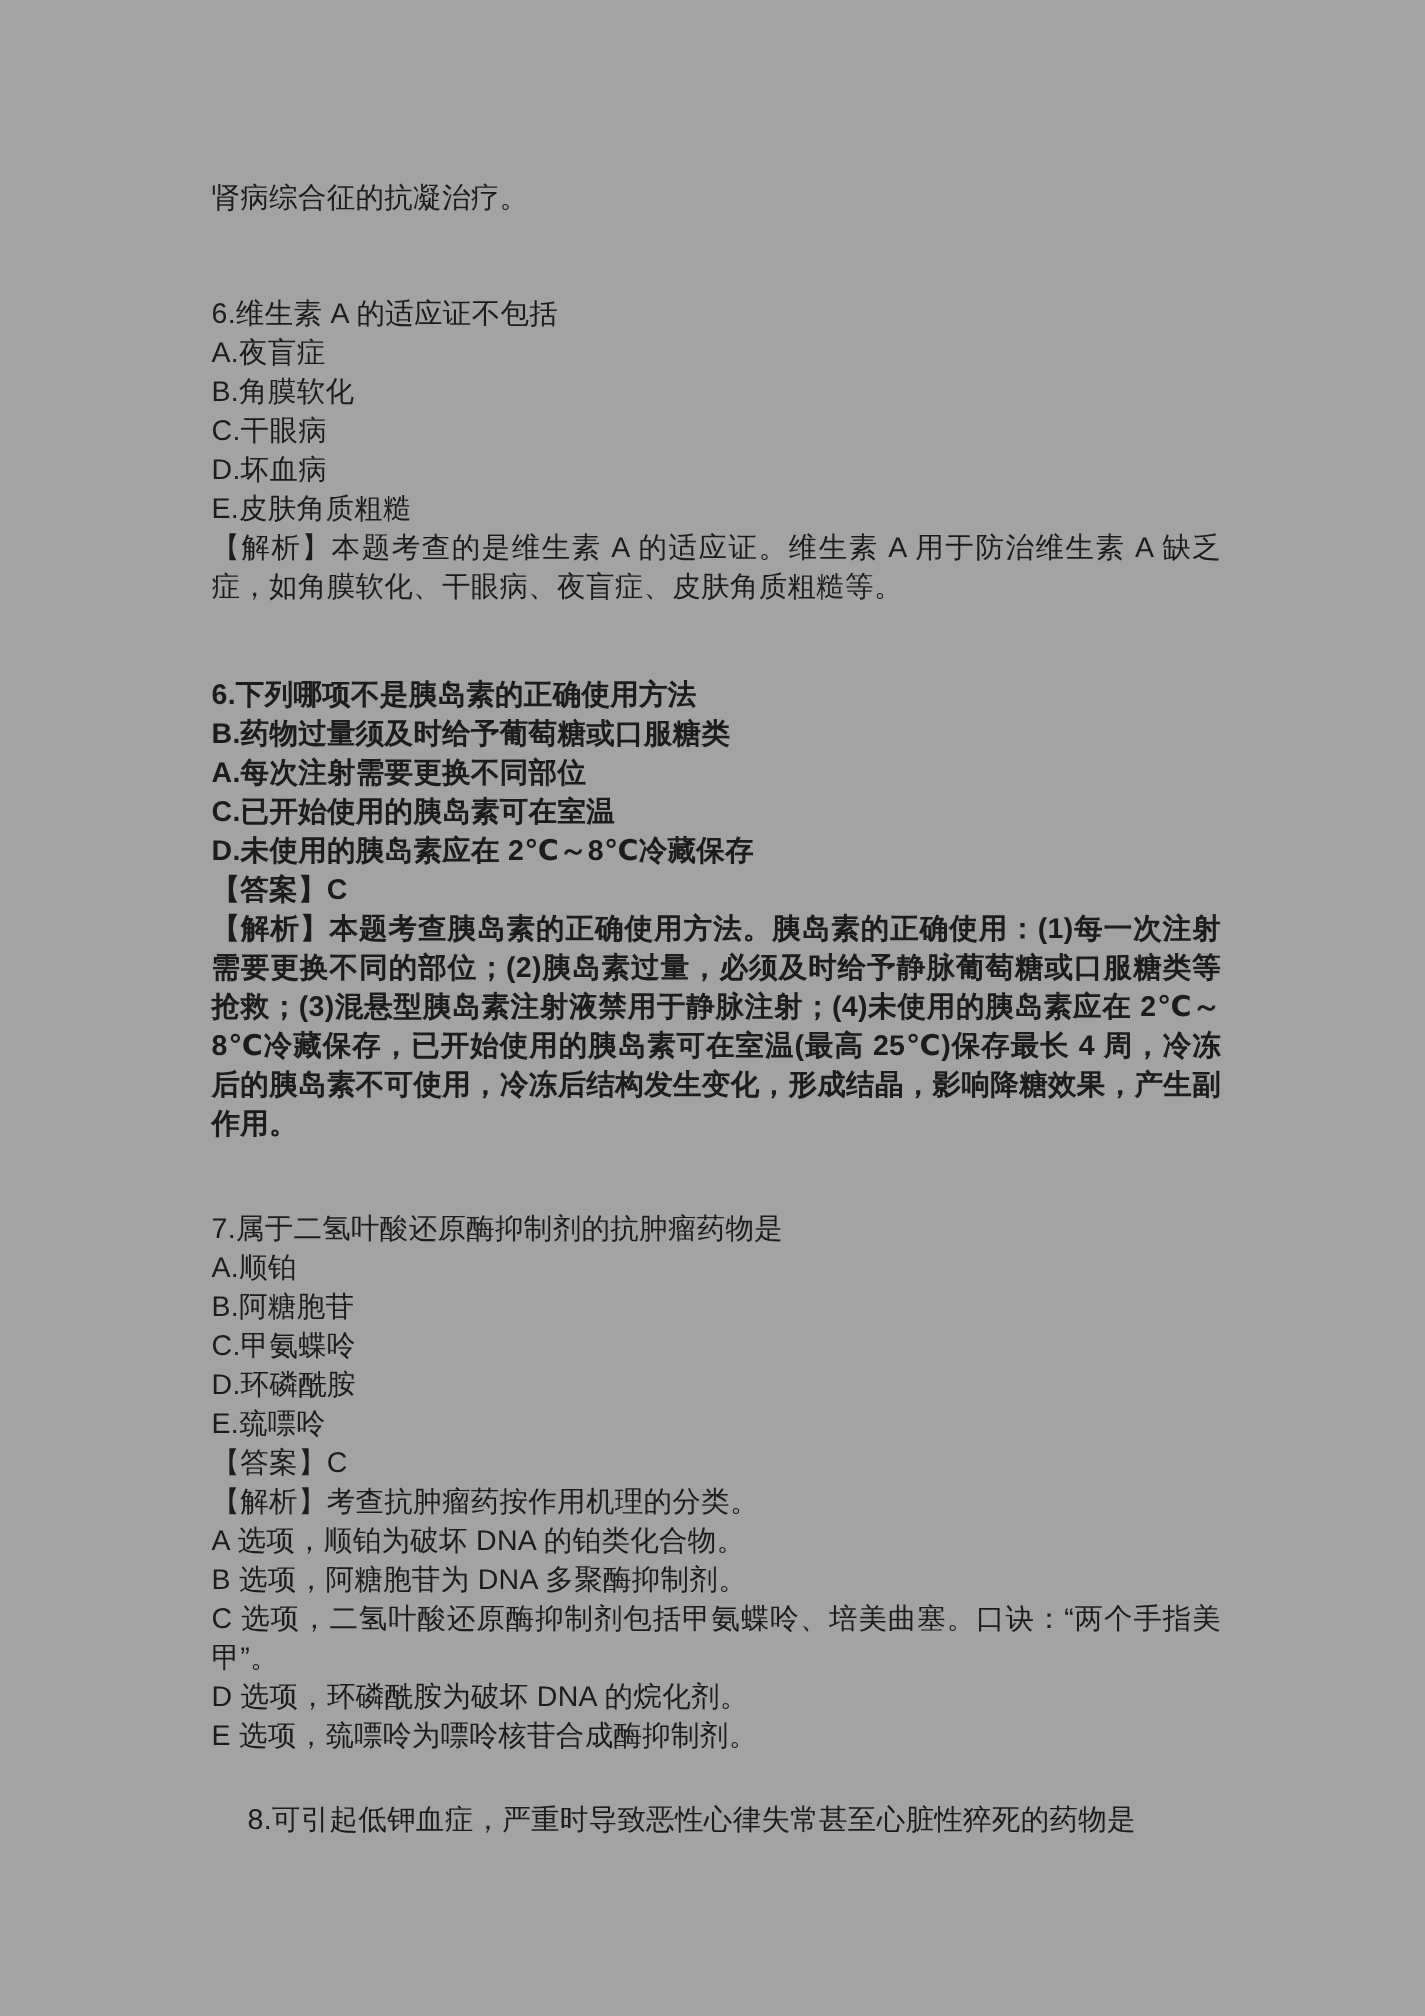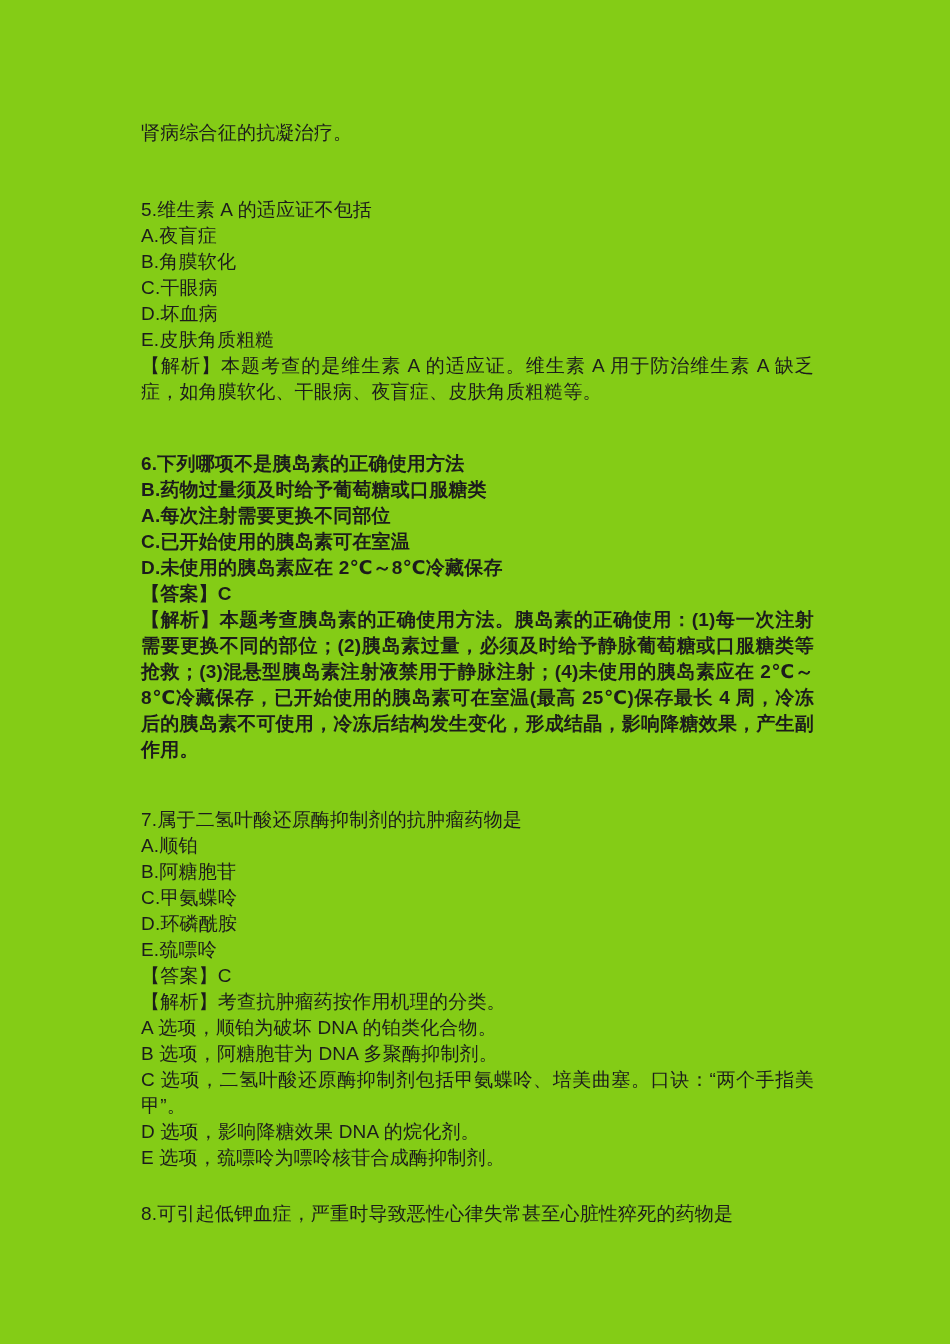--- a/index.html
+++ b/index.html
@@ -12,47 +12,47 @@
     height: 1344px;
     overflow: hidden;
     font-family: "Liberation Sans", "DejaVu Sans", sans-serif;
     color: #1c1c1c;
   }
   .page {
     box-sizing: border-box;
     width: 950px;
     height: 1344px;
     padding: 120px 136px 0 141px;
-    background: #84cc16;
+    background: #a3a3a3;
   }
   .page p {
     margin: 0;
     font-size: 19px;
     line-height: 26px;
     letter-spacing: 0.2px;
     white-space: normal;
   }
   .wrapped {
     text-align: justify;
     text-justify: inter-character;
   }
   .q-block-5 { margin-top: 51px; }
   .q-block-6 { margin-top: 46px; font-weight: bold; }
   .q-block-7 { margin-top: 44px; }
-  .q-block-8 { margin-top: 30px; }
+  .q-block-8 { margin-top: 30px; margin-left: 24px; }
 </style>
 </head>
 <body>
 
 <div class="page">
 
   <p class="wrapped">肾病综合征的抗凝治疗。</p>
 
   <section class="q-block-5">
-    <p>5.维生素 A 的适应证不包括</p>
+    <p>6.维生素 A 的适应证不包括</p>
     <p>A.夜盲症</p>
     <p>B.角膜软化</p>
     <p>C.干眼病</p>
     <p>D.坏血病</p>
     <p>E.皮肤角质粗糙</p>
     <p class="wrapped">【解析】本题考查的是维生素 A 的适应证。维生素 A 用于防治维生素 A 缺乏症，如角膜软化、干眼病、夜盲症、皮肤角质粗糙等。</p>
   </section>
 
   <section class="q-block-6">
     <p>6.下列哪项不是胰岛素的正确使用方法</p>
@@ -69,21 +69,21 @@
     <p>A.顺铂</p>
     <p>B.阿糖胞苷</p>
     <p>C.甲氨蝶呤</p>
     <p>D.环磷酰胺</p>
     <p>E.巯嘌呤</p>
     <p>【答案】C</p>
     <p>【解析】考查抗肿瘤药按作用机理的分类。</p>
     <p>A 选项，顺铂为破坏 DNA 的铂类化合物。</p>
     <p>B 选项，阿糖胞苷为 DNA 多聚酶抑制剂。</p>
     <p class="wrapped">C 选项，二氢叶酸还原酶抑制剂包括甲氨蝶呤、培美曲塞。口诀：“两个手指美甲”。</p>
-    <p>D 选项，影响降糖效果 DNA 的烷化剂。</p>
+    <p>D 选项，环磷酰胺为破坏 DNA 的烷化剂。</p>
     <p>E 选项，巯嘌呤为嘌呤核苷合成酶抑制剂。</p>
   </section>
 
   <section class="q-block-8">
     <p>8.可引起低钾血症，严重时导致恶性心律失常甚至心脏性猝死的药物是</p>
   </section>
 
 </div>
 
 </body></html>

